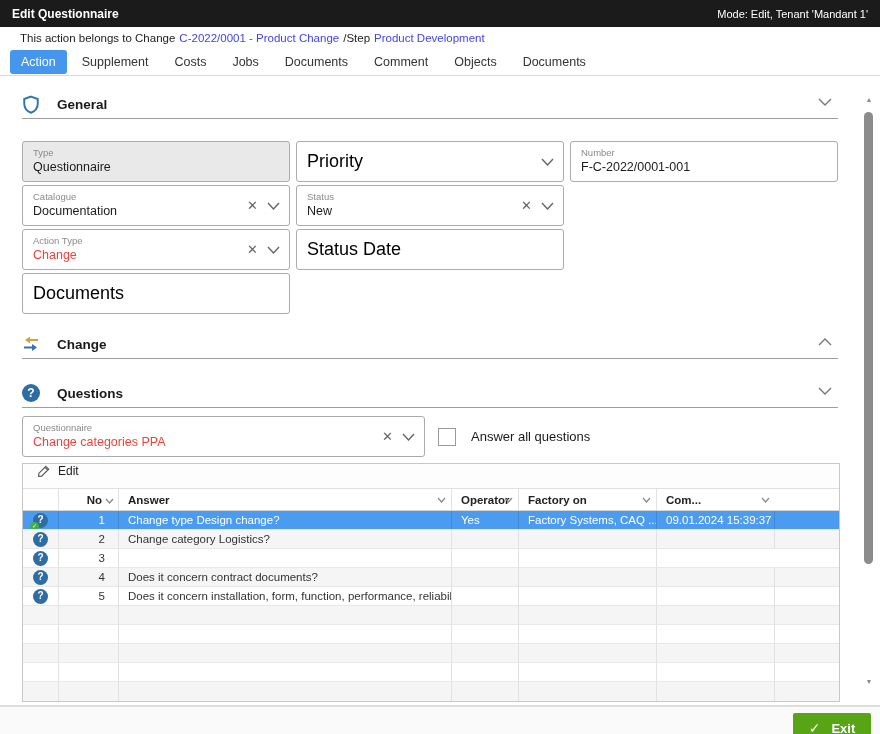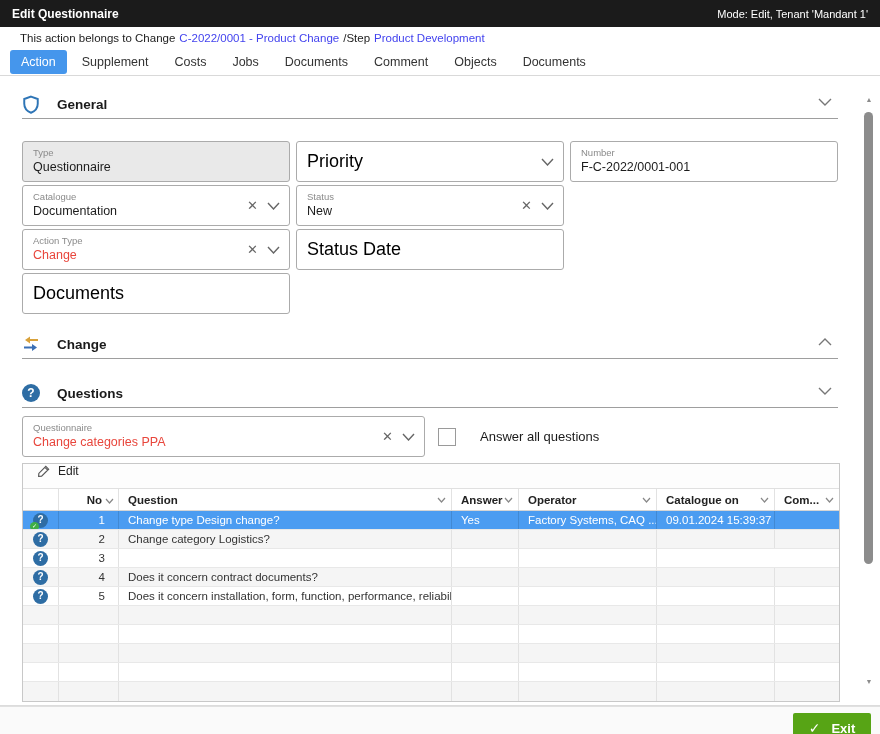--- a/index.html
+++ b/index.html
@@ -49,21 +49,21 @@
   .field.placeholder .fvalue { color:#000000; font-size:18px; }
   .ficons { position:absolute; right:9px; top:0; height:100%; display:flex;
             align-items:center; gap:9px; }
   .xmark { font-size:13px; color:#666; cursor:pointer; line-height:1; }
 
   
   .qrow { margin-top:8px; display:flex; align-items:center; }
   .qrow .field { width:403px; }
   .checkbox { width:18px; height:18px; border:1px solid #9a9a9a; background:#fff;
               margin-left:13px; cursor:pointer; }
-  .cblabel { font-size:13px; color:#1a1a1a; margin-left:24px; }
+  .cblabel { font-size:13px; color:#1a1a1a; margin-left:15px; }
 
   
   .qcircle { width:15px; height:15px; border-radius:50%; background:#2e6da4; color:#fff;
              font-size:10px; font-weight:bold; display:inline-flex; align-items:center;
              justify-content:center; line-height:1; }
   .qbig { width:18px; height:18px; font-size:12px; }
   .iconwrap { position:relative; display:inline-flex; }
   .badge { position:absolute; left:-3px; bottom:-3px; width:9px; height:9px; border-radius:50%;
            background:#3faf46; color:#fff; font-size:6px; display:flex; align-items:center;
            justify-content:center; line-height:1; }
@@ -282,46 +282,38 @@
       <div class="tgrid thead">
         <div class="c c-icon"></div>
         <div class="c c-no hcell">
           <span>No</span>
           <span class="chev">
             <svg width="9" height="6" viewBox="0 0 9 6">
                 <polyline points="1,1 4.5,5 8,1" fill="none" stroke="#888" stroke-width="1.2"></polyline>
               </svg>
           </span>
         </div>
-        <div class="c c-q hcell">
-          <span>Question</span>
-          <span class="chev">
-            <svg width="9" height="6" viewBox="0 0 9 6">
-                <polyline points="1,1 4.5,5 8,1" fill="none" stroke="#888" stroke-width="1.2"></polyline>
-              </svg>
-          </span>
-        </div>
         <div class="c c-ans hcell">
           <span>Answer</span>
           <span class="chev">
             <svg width="9" height="6" viewBox="0 0 9 6">
                 <polyline points="1,1 4.5,5 8,1" fill="none" stroke="#888" stroke-width="1.2"></polyline>
               </svg>
           </span>
         </div>
         <div class="c c-op hcell">
           <span>Operator</span>
           <span class="chev">
             <svg width="9" height="6" viewBox="0 0 9 6">
                 <polyline points="1,1 4.5,5 8,1" fill="none" stroke="#888" stroke-width="1.2"></polyline>
               </svg>
           </span>
         </div>
         <div class="c c-ex hcell">
-          <span>Catalogue on</span>
+          <span>Factory on</span>
           <span class="chev">
             <svg width="9" height="6" viewBox="0 0 9 6">
                 <polyline points="1,1 4.5,5 8,1" fill="none" stroke="#888" stroke-width="1.2"></polyline>
               </svg>
           </span>
         </div>
         <div class="c c-com hcell">
           <span>Com...</span>
           <span class="chev">
             <svg width="9" height="6" viewBox="0 0 9 6">

